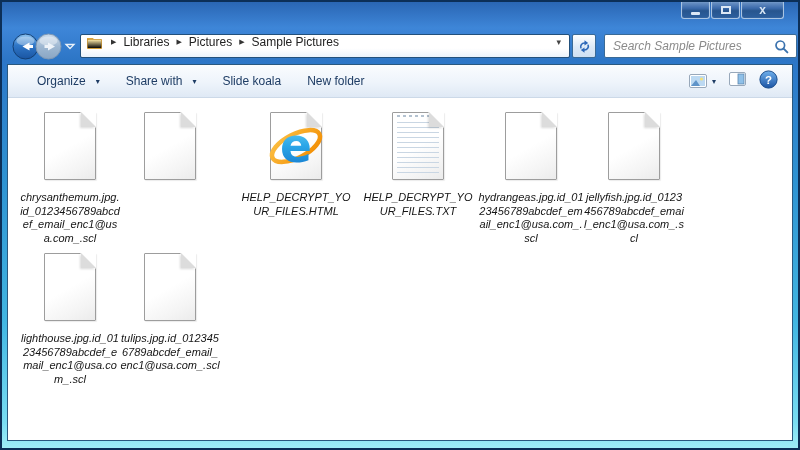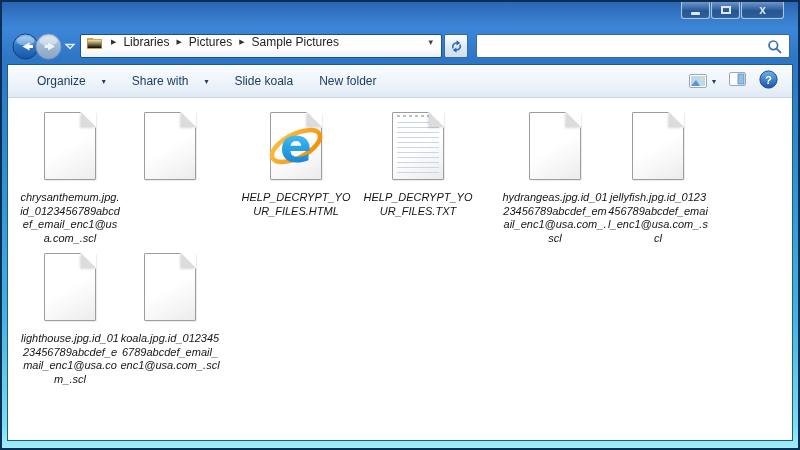--- a/index.html
+++ b/index.html
@@ -27,21 +27,21 @@
   .glyph-minbar{ width:9px; height:3px; background:#dce8f5; margin-top:6px; border-radius:1px;}
   .glyph-maxbox{ width:10px; height:8px; border:2px solid #dce8f5; }
   .glyph-x{ font-size:12px; font-weight:bold; line-height:1; }
 
   
   .navbar{ height:34px; flex:none; display:flex; align-items:center; padding:0 8px 2px 10px; }
   .navbtn{ flex:none; }
   .nav-fwd{ margin-left:-4px; }
   .nav-chevron{ margin:0 4px 0 2px; flex:none; }
   .addressbar{
-    flex:none; width:362px; height:24px;
+    flex:none; width:490px; height:24px;
     background:linear-gradient(180deg,#ffffff 0%,#ffffff 60%,#e9f2fb 100%);
     border:1px solid #22507c; border-radius:2px;
     display:flex; align-items:center; padding:0 6px 8px 5px;
   }
   .crumb-sep{ font-size:7px; color:#333; margin:0 7px; }
   .crumb{ font-size:12px; color:#222; cursor:default; white-space:nowrap; }
   .addr-drop{ margin-left:auto; font-size:9px; color:#444; padding:0 2px; }
   .refreshbtn{
     width:24px; height:24px; margin-left:2px; flex:none;
     background:linear-gradient(180deg,#fdfeff,#dcE9f7 55%,#cfe0f2);
@@ -66,33 +66,33 @@
     flex:1; margin:0 5px 7px 5px; background:#fff;
     border:1px solid #29587f; display:flex; flex-direction:column; overflow:hidden;
   }
   .toolbar{
     height:33px; flex:none; display:flex; align-items:center;
     background:linear-gradient(180deg,#fafcfe 0%,#eef4fb 55%,#dfe9f5 100%);
     border-bottom:1px solid #ccd9e8; padding:0 14px 0 16px;
   }
   .tool-item{
     font-size:12px; color:#1e3c64; padding:5px 13px; border-radius:2px; cursor:default;
-    display:flex; align-items:center; gap:16px; white-space:nowrap;
+    display:flex; align-items:center; gap:10px; white-space:nowrap;
   }
   .tool-drop{ font-size:8px; color:#1e3c64; }
   .toolbar-right{ margin-left:auto; display:flex; align-items:center; gap:13px; }
   .views-btn{ display:flex; align-items:center; gap:5px; }
 
   
   .content{ flex:1; background:#fff; padding:10px 0 0 12px; overflow:hidden; }
   .filerow{ display:flex; align-items:flex-start; }
   .filerow.row-2{ margin-top:4px; }
   .cell{ width:100px; flex:none; display:flex; flex-direction:column; align-items:center; cursor:default; }
   .row-1 .cell:nth-child(3){ width:112px; margin-left:20px; margin-right:8px; }
-  .row-1 .cell:nth-child(4){ width:116px; margin-right:26px; }
+  .row-1 .cell:nth-child(4){ width:116px; margin-right:2px; }
   .row-1 .cell:nth-child(5){ width:106px; }
   .iconbox{ height:76px; display:flex; align-items:center; justify-content:center; position:relative; }
 
   .page{
     width:52px; height:68px; position:relative;
     background:linear-gradient(150deg,#ffffff 50%,#f4f4f4 80%,#ebebeb 100%);
     border:1px solid #9d9d9d; border-radius:1px;
     box-shadow:1px 1px 1px rgba(0,0,0,.08);
   }
   .page::before{ 
@@ -191,20 +191,21 @@
     </div>
 
     <div class="refreshbtn">
       <svg width="15" height="15" viewBox="0 0 15 15">
         <path d="M3.2 9.5 A4.6 4.6 0 0 1 7.5 3.2 L7.5 1.2 L11.2 3.9 L7.5 6.6 L7.5 4.8 A3 3 0 0 0 4.8 9.2 Z" fill="#2b67b8"></path>
         <path d="M11.8 5.5 A4.6 4.6 0 0 1 7.5 11.8 L7.5 13.8 L3.8 11.1 L7.5 8.4 L7.5 10.2 A3 3 0 0 0 10.2 5.8 Z" fill="#2b67b8"></path>
       </svg>
     </div>
 
     <div class="searchbox">
+      <input type="text" placeholder="Search Sample Pictures" style="">
       <span class="search-icon-wrap">
         <svg width="15" height="15" viewBox="0 0 15 15">
           <circle cx="6.3" cy="6.3" r="4.3" fill="none" stroke="#3a72ae" stroke-width="1.7"></circle>
           <line x1="9.6" y1="9.6" x2="13.4" y2="13.4" stroke="#3a72ae" stroke-width="1.9" stroke-linecap="round"></line>
         </svg>
       </span>
     </div>
   </div>
 
   <div class="client">
@@ -328,19 +329,19 @@
               <div class="page"></div>
             </div>
           <div class="label">lighthouse.jpg.id_0123456789abcdef_email_enc1@usa.com_.scl</div>
         </div>
 
 
         <div class="cell">
           <div class="iconbox">
               <div class="page"></div>
             </div>
-          <div class="label">koala.jpg.id_0123456789abcdef_email_enc1@usa.com_.scl</div>
+          <div class="label">tulips.jpg.id_0123456789abcdef_email_enc1@usa.com_.scl</div>
         </div>
 
       </div>
     </div>
   </div>
 </div>
 
 </body></html>

